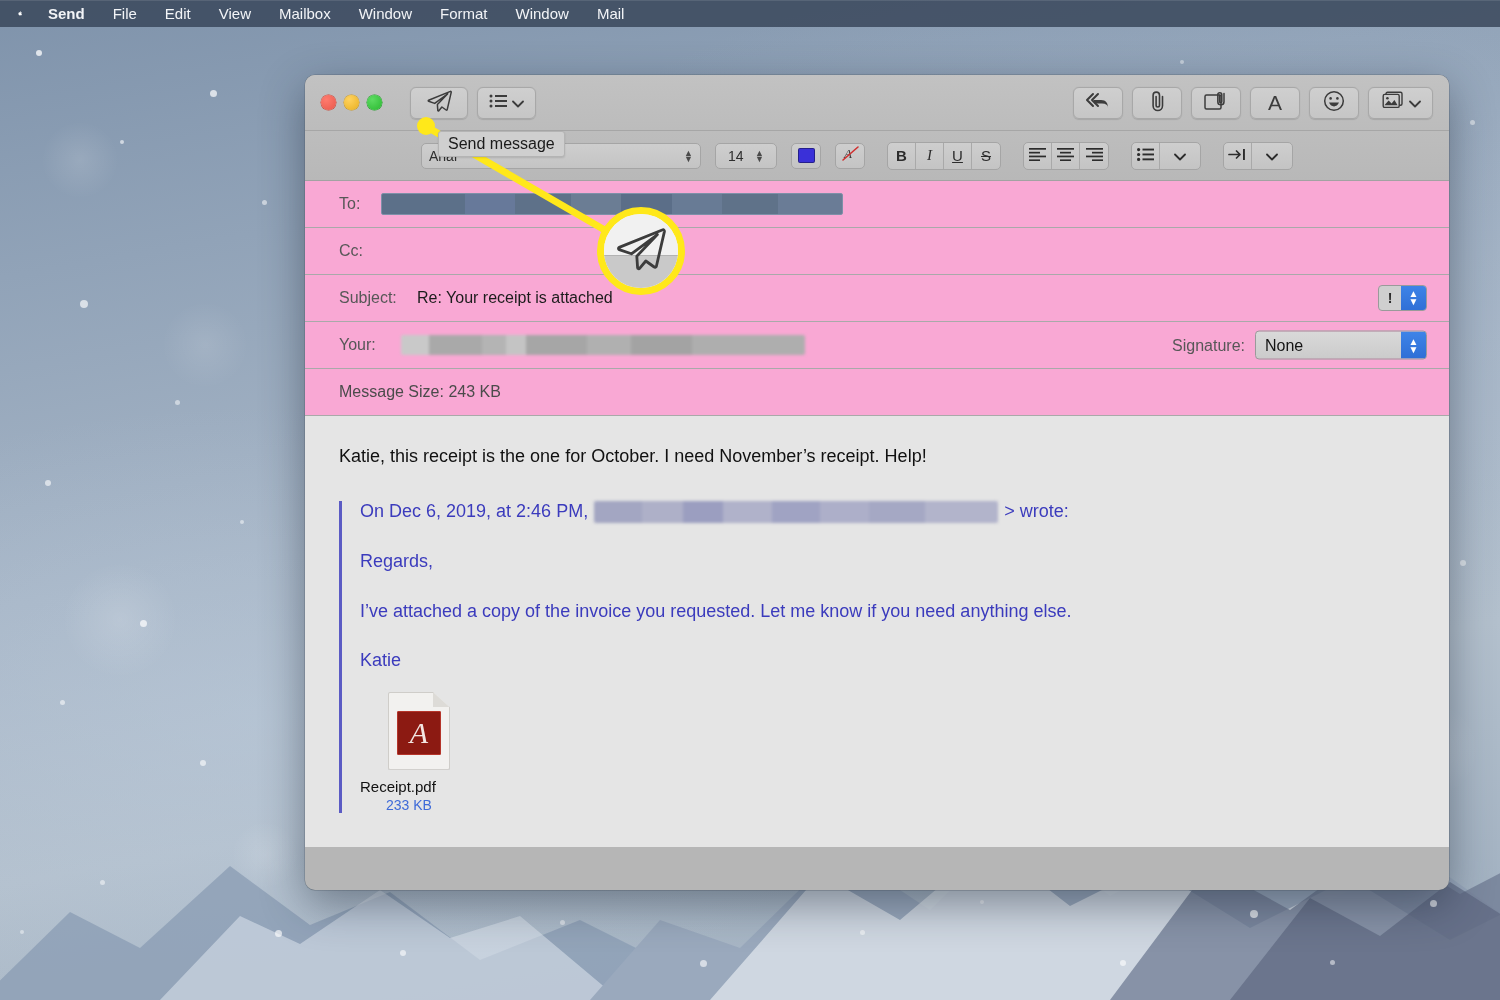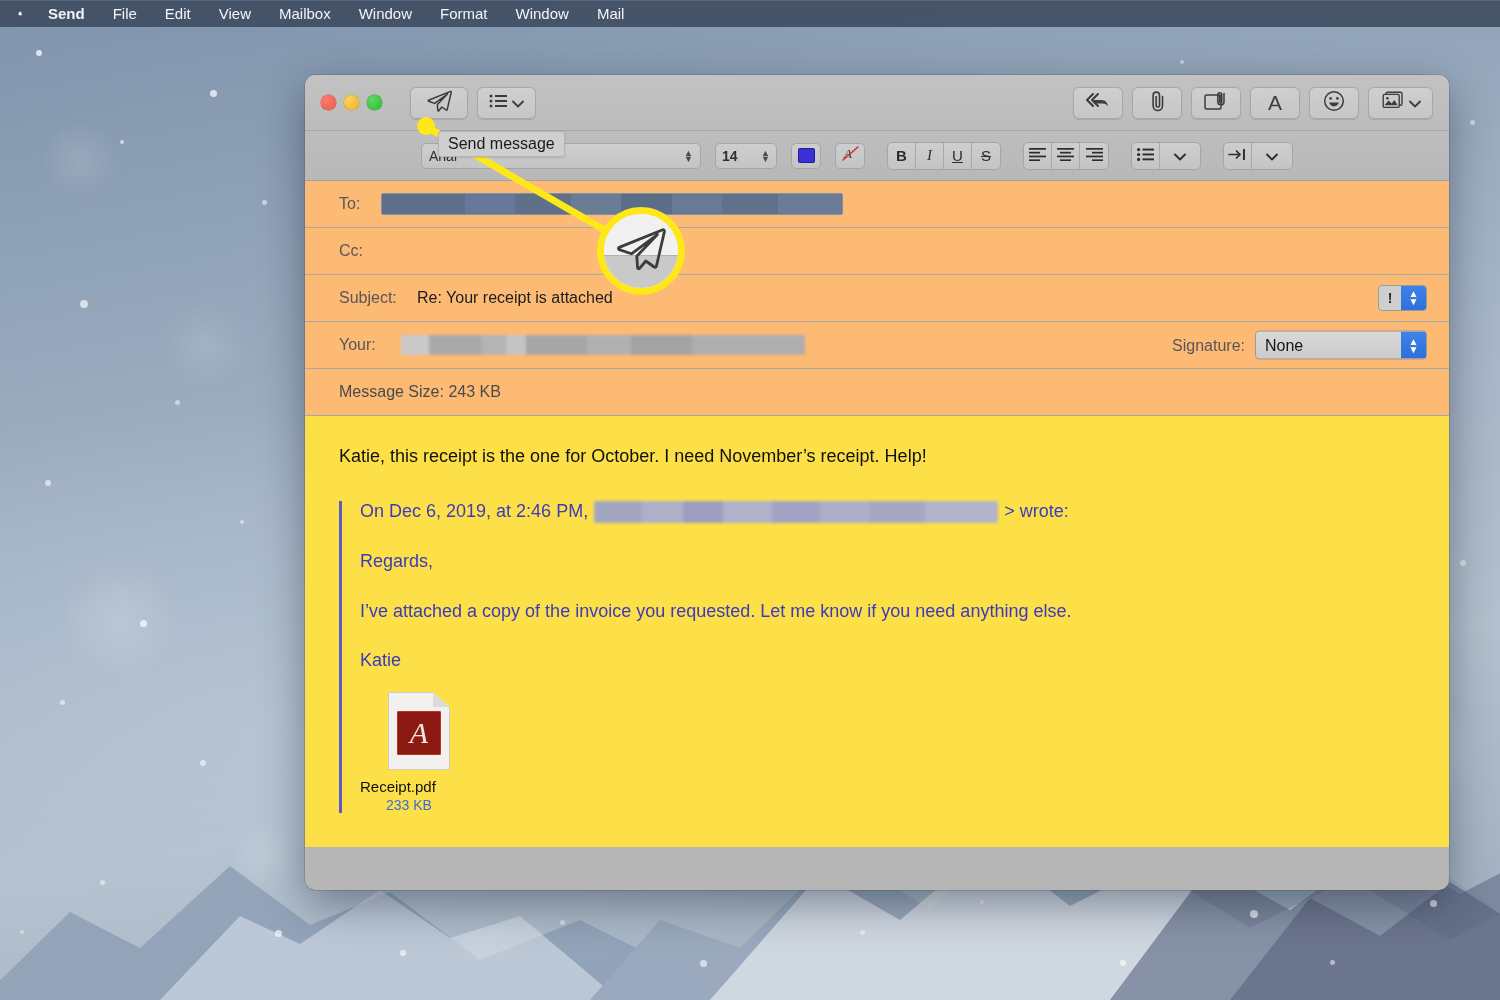--- a/index.html
+++ b/index.html
@@ -82,21 +82,21 @@
     background:linear-gradient(180deg,#cecece,#c4c4c4);
     border:.5px solid #a5a5a5; border-radius:5px;
     display:flex; align-items:center; justify-content:space-between;
     padding:0 7px; font-size:14px; color:#2e2e2e;
   }
   .sizebox {
     width:62px; height:26px; margin-left:14px;
     background:linear-gradient(180deg,#cecece,#c4c4c4);
     border:.5px solid #a5a5a5; border-radius:5px;
     display:flex; align-items:center; justify-content:space-between;
-    padding:0 6px; font-size:14px; color:#2e2e2e;font-weight:bold;
+    padding:0 12px; font-size:14px; color:#2e2e2e;
   }
   .stepper { display:flex; flex-direction:column; line-height:6px; font-size:9px; color:#4a4a4a; }
   .swatchbtn {
     width:30px; height:26px; margin-left:14px; border-radius:5px;
     background:linear-gradient(180deg,#cecece,#c4c4c4); border:.5px solid #a5a5a5;
     display:flex; align-items:center; justify-content:center;
   }
   .swatch { width:17px; height:15px; border-radius:2px; border:.5px solid rgba(0,0,0,.35); }
   .segwrap {
     display:flex; margin-left:14px; border-radius:5px; overflow:hidden;
@@ -104,21 +104,21 @@
   }
   .segwrap.gap { margin-left:22px; }
   .seg {
     width:28px; height:26px; display:flex; align-items:center; justify-content:center;
     border-right:.5px solid #a9a9a9; font-size:15px; color:#2c2c2c;
   }
   .seg:last-child { border-right:none; }
   .seg.w { width:40px; }
 
   
-  #headers { background:#fdba74; }
+  #headers { background:#f9a8d4; }
   .hrow {
     display:flex; align-items:center; height:47px;
     padding:0 22px 0 34px; border-bottom:1px solid #a9a9a9;
     position:relative;
   }
   .hlabel { font-size:16px; color:#575757; width:0; white-space:nowrap; }
   .hlabel.to   { width:42px; }
   .hlabel.cc   { width:42px; }
   .hlabel.subj { width:78px; }
   .hlabel.from { width:62px; }
@@ -158,21 +158,21 @@
   }
   .sigbox .updown {
     position:absolute; right:0; top:0; width:25px; height:100%;
     background:linear-gradient(180deg,#3e84e8,#2f6fd6); color:#fff;
     display:flex; flex-direction:column; align-items:center; justify-content:center;
     line-height:8px; font-size:10px;
   }
   .msgsize { font-size:16px; color:#4b4b4b; }
 
   
-  #body { padding:30px 34px 0 34px; background:#fde047; height:431px; }
+  #body { padding:30px 34px 0 34px; background:#e5e5e5; height:431px; }
   .bodytext { font-size:18px; color:#111; margin-bottom:34px; }
   .quote { border-left:3px solid #5b5bc4; padding-left:18px; }
   .qline { font-size:18px; color:#3b3bbd; margin-bottom:28px; line-height:1.2; }
   .qline.first { display:flex; align-items:center; gap:0; }
   .redact-q {
     display:inline-block; height:22px; width:404px; margin:0 6px; vertical-align:middle;
     background:linear-gradient(90deg,#a3a6c2 0 12%, #aeb0c8 12% 22%, #9b9ec0 22% 32%,
       #b0b2ca 32% 44%, #a0a3c3 44% 56%, #adafc9 56% 68%, #a5a8c4 68% 82%, #b2b4cb 82% 100%);
     filter:blur(1.7px); border-radius:2px;
   }

